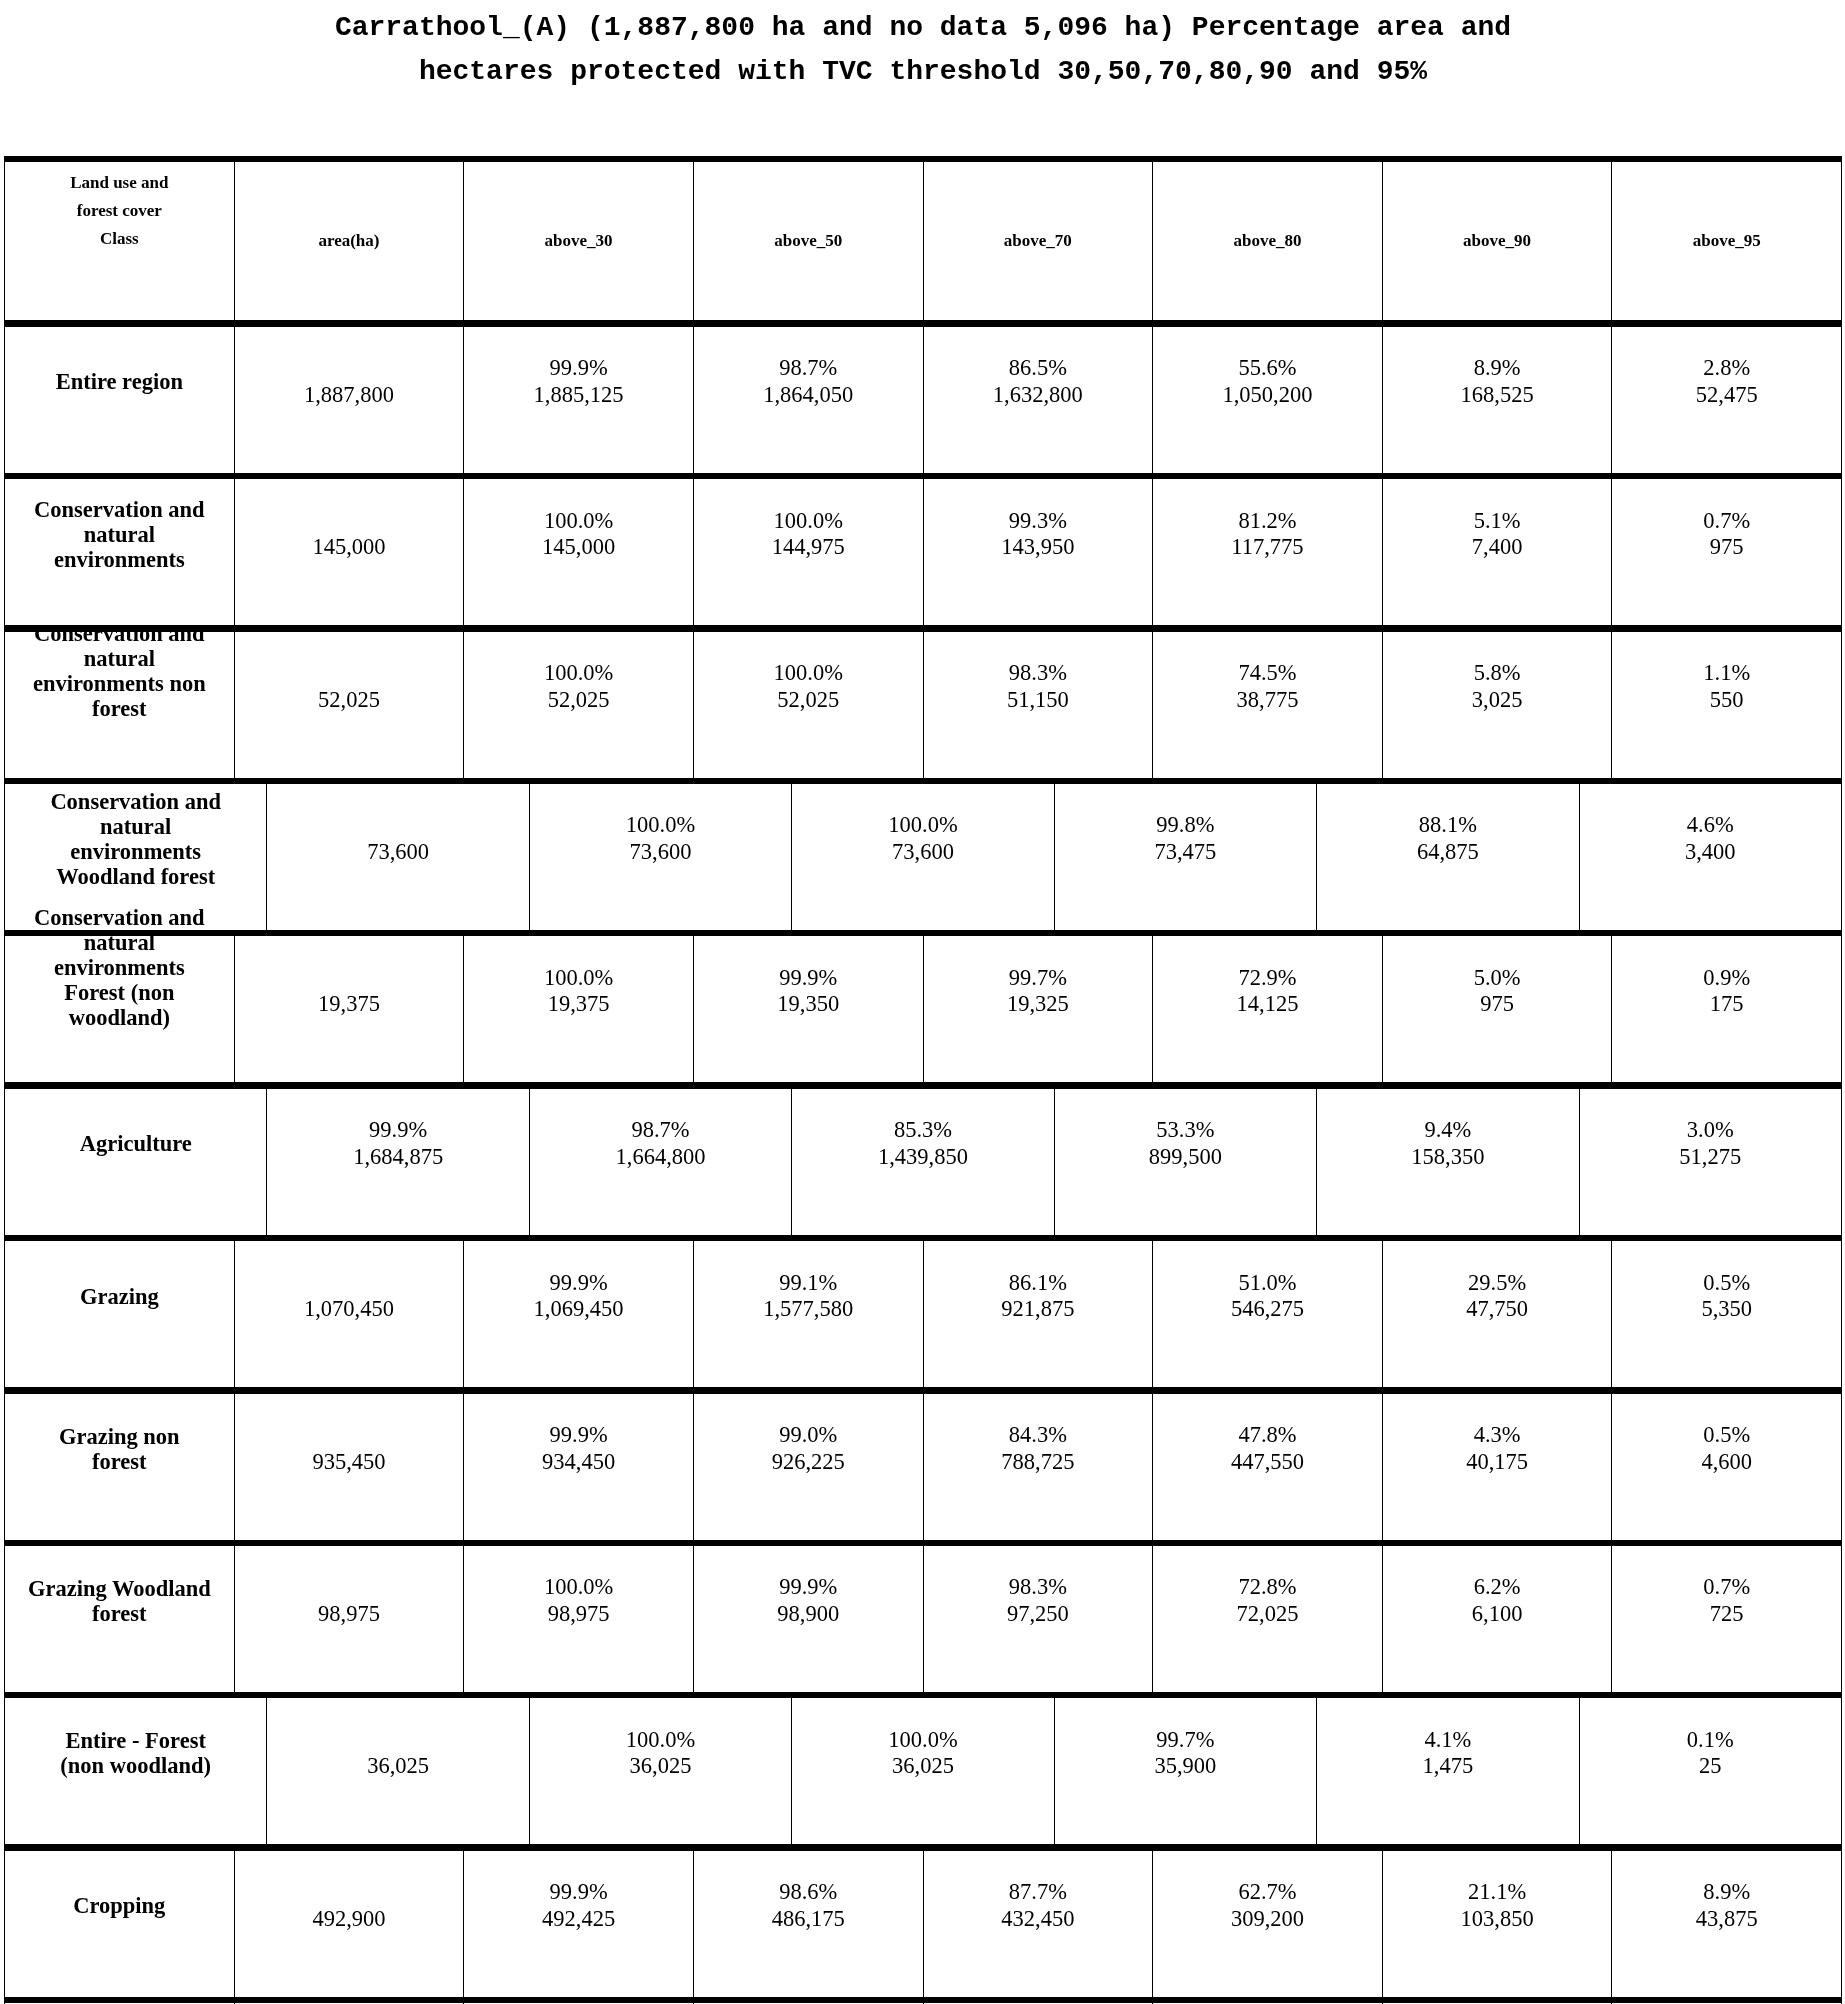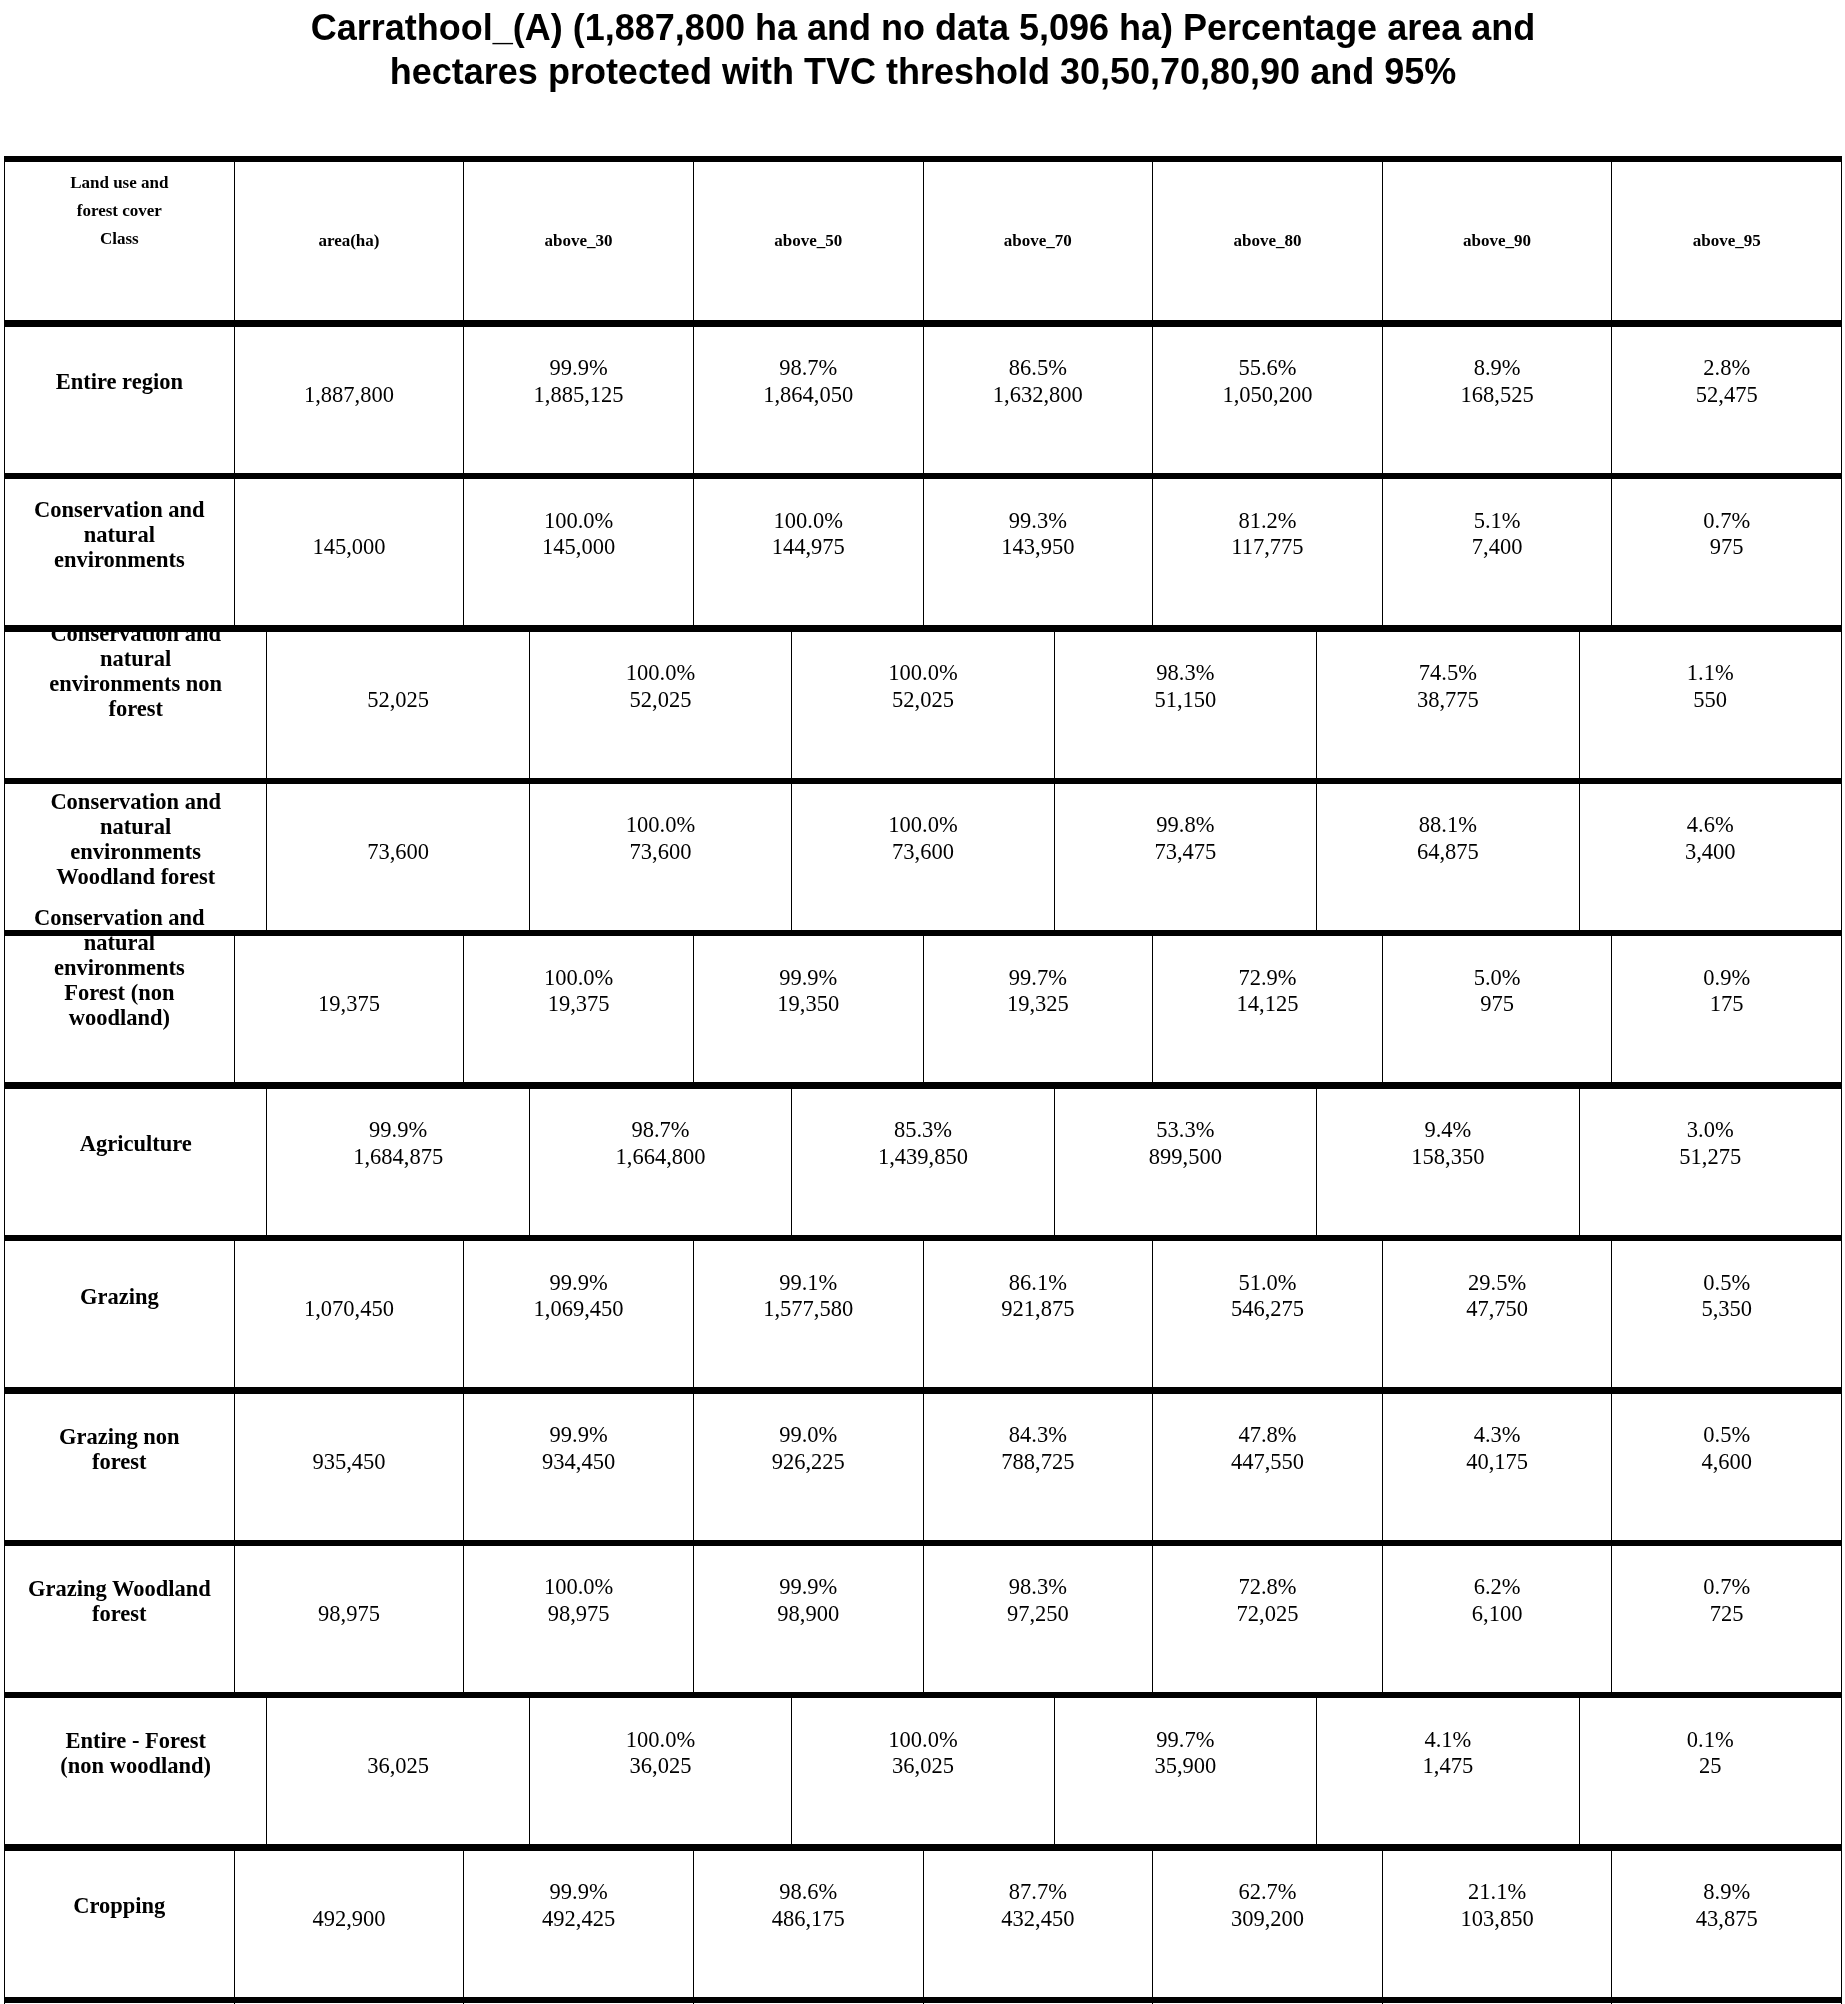--- a/index.html
+++ b/index.html
@@ -1,22 +1,22 @@
 <!DOCTYPE html>
 <html style="font-size:6.4px"><head>
 <meta charset="utf-8">
 <style>
   html,body { margin:0; padding:0; background:#ffffff; }
   body { width:1846px; height:2533px; position:relative; font-family:"Liberation Serif", serif; color:#000; }
 
   .title {
     position:absolute; top:6.4px; left:50%; transform:translateX(-50%);
     width:1387px; text-align:center;
-    font-family:Liberation Sans, sans-serif; font-weight:bold;
-    font-size:36px; line-height:44px; white-space:pre-line;
+    font-family:Liberation Mono, monospace; font-weight:bold;
+    font-size:28px; line-height:44px; white-space:pre-line;
   }
 
   
   .lu-table {
     position:absolute; top:156px; left:4px; right:4px;
     border-left:1.6px solid #000; border-right:1.6px solid #000;
     background:#fff;
   }
   .hrule { height:6.4px; background:#000; position:relative; z-index:3; }
   .row { display:flex; }
@@ -152,20 +152,24 @@
     </div>
         <div class="cell">
       <div class="pct">98.3%</div>
       <div class="ha">51,150</div>
     </div>
         <div class="cell">
       <div class="pct">74.5%</div>
       <div class="ha">38,775</div>
     </div>
         <div class="cell">
+      <div class="pct">5.8%</div>
+      <div class="ha">3,025</div>
+    </div>
+        <div class="cell">
       <div class="pct">1.1%</div>
       <div class="ha">550</div>
     </div>
       </div>
       <div class="hrule"></div>
       <div class="row data">
       <div class="cell">
         <div class="label-inner">Conservation and
 natural
 environments

